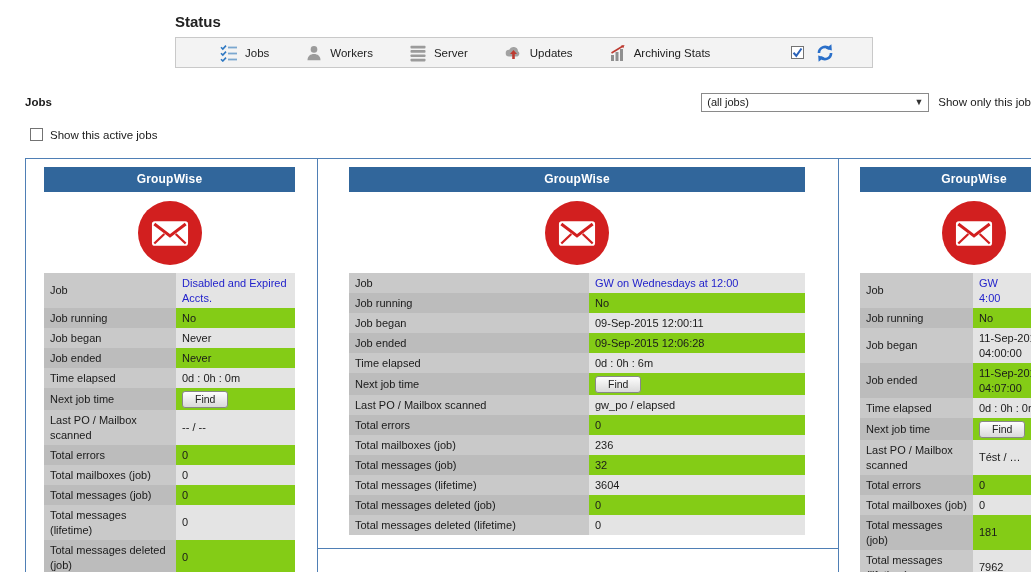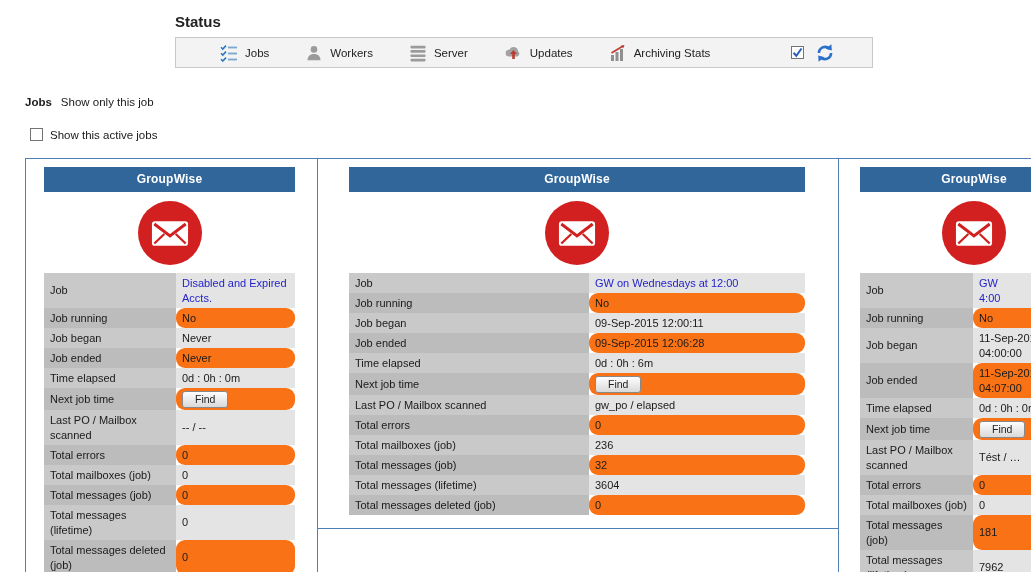--- a/index.html
+++ b/index.html
@@ -44,21 +44,21 @@
   .icon-wrap { display:flex; justify-content:center; margin:9px 0 8px; }
   .red-circle { width:64px; height:64px; border-radius:50%; background:#d21f1f; display:flex; align-items:center; justify-content:center; }
   table.stats { width:100%; border-collapse:collapse; font-size:11px; }
   table.stats td { padding:2.5px 6px; line-height:15px; vertical-align:middle; }
   .p0 td.lbl { width:132px; }
   .p1 td.lbl { width:240px; }
   .p2 td.lbl { width:113px; }
   tr.odd  td.lbl { background:#c9c9c9; }
   tr.odd  td.val { background:#e4e4e4; }
   tr.even td.lbl { background:#bcbcbc; }
-  tr.even td.val { background:#f97316;border-radius:9px; }
+  tr.even td.val { background:#84cc16; }
   td.val { white-space:pre-line; word-break:break-word; }
   .joblink { color:#2323cb; cursor:pointer; white-space:pre-line; }
   .find-btn {
     font-family:inherit; font-size:10.5px; padding:1px 12px 2px;
     border:1px solid #888; border-radius:3px;
     background:linear-gradient(#fefefe,#d9d9d9); cursor:pointer; color:#222;
   }
   svg { display:block; }
 </style>
 </head>
@@ -139,20 +139,24 @@
         <polygon points="15.8,2 16.2,7.8 10.6,6.2" fill="#2a6fc9"></polygon>
         <path d="M15.5 10a5.5 5.5 0 0 1-9.4 3.9" fill="none" stroke="#2a6fc9" stroke-width="2.4"></path>
         <polygon points="4.2,18 3.8,12.2 9.4,13.8" fill="#2a6fc9"></polygon>
       </svg>
     </span>
   </div>
 </div>
 
 <div class="jobs-row">
   <span class="jobs-label">Jobs</span>
+  <div class="job-select">
+    <span>(all jobs)</span>
+    <span class="arrow">▼</span>
+  </div>
   <span class="show-this">Show only this job</span>
 </div>
 
 <div class="active-row">
   <span class="cb"></span>
   <span>Show this active jobs</span>
 </div>
 
 <div class="panels">
 
@@ -277,20 +281,24 @@
             <td class="val">32</td>
           </tr>
           <tr class="odd">
             <td class="lbl">Total messages (lifetime)</td>
             <td class="val">3604</td>
           </tr>
           <tr class="even">
             <td class="lbl">Total messages deleted (job)</td>
             <td class="val">0</td>
           </tr>
+          <tr class="odd">
+            <td class="lbl">Total messages deleted (lifetime)</td>
+            <td class="val">0</td>
+          </tr>
         </tbody>
       </table>
   </section>
 
   <section class="panel p2">
     <div class="panel-header">GroupWise</div>
     <div class="icon-wrap">
       <div class="red-circle">
         <svg width="38" height="27" viewBox="0 0 40 28">
           <rect x="1" y="1" width="38" height="26" rx="3" fill="#ffffff"></rect>

